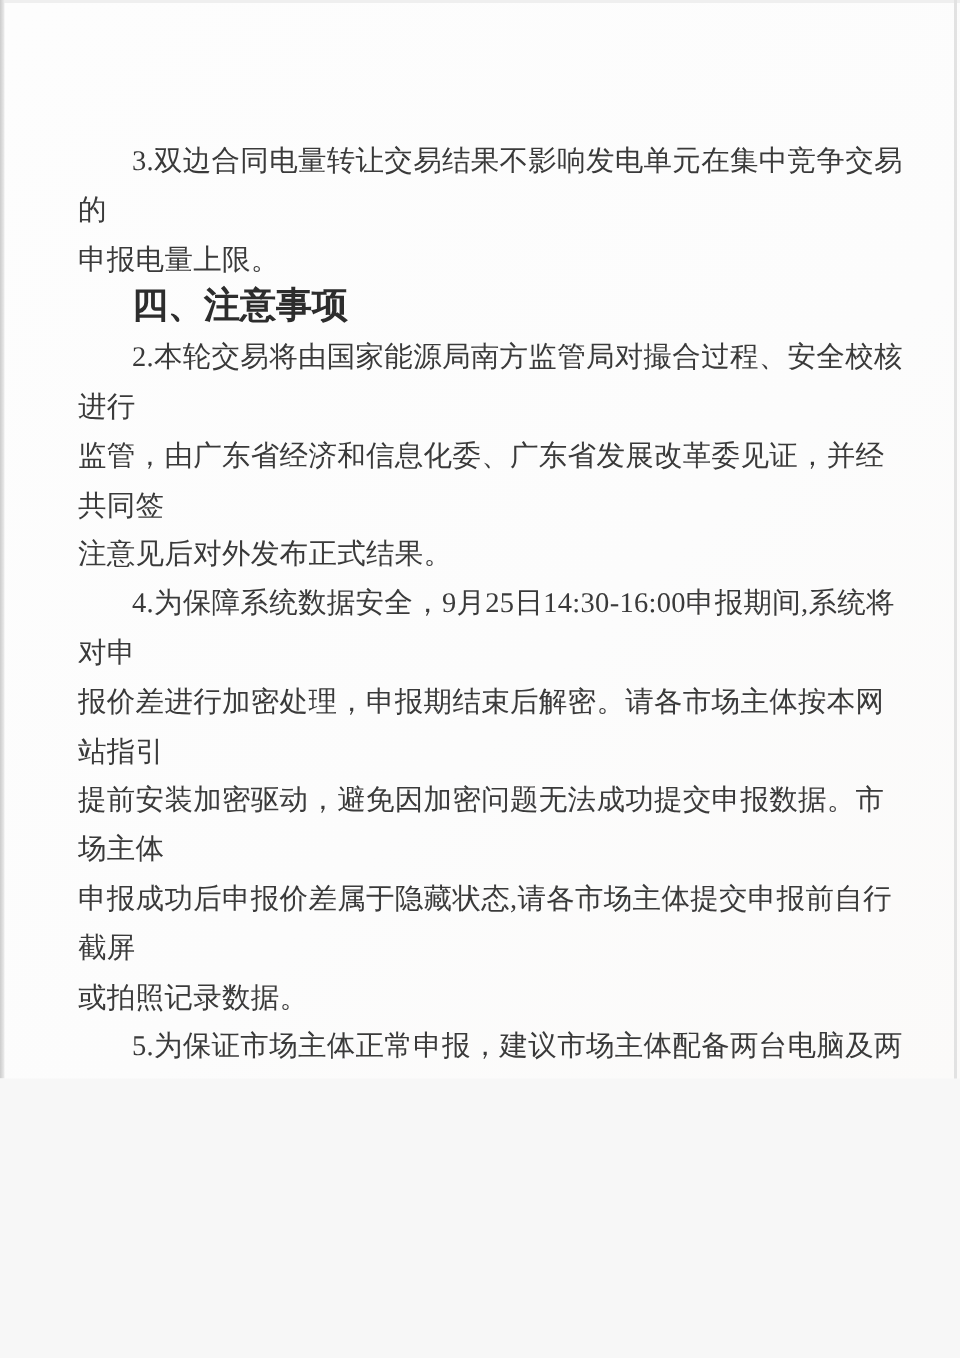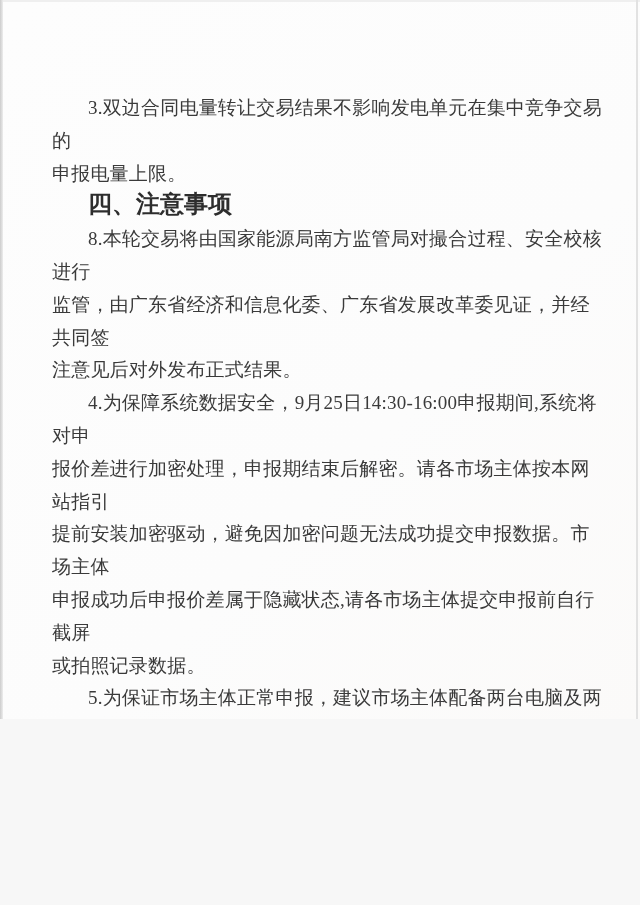--- a/index.html
+++ b/index.html
@@ -86,21 +86,21 @@
   <div class="edge-top"></div>
   <div class="edge-left"></div>
   <div class="edge-right"></div>
   <div class="speck s1"></div>
   <div class="speck s2"></div>
 
   <div class="content">
     <p class="body">3.双边合同电量转让交易结果不影响发电单元在集中竞争交易的
 申报电量上限。</p>
     <h2 class="heading">四、注意事项</h2>
-    <p class="body">8.本轮交易将由国家能源局南方监管局对撮合过程、安全校核进行
+    <p class="body">2.本轮交易将由国家能源局南方监管局对撮合过程、安全校核进行
 监管，由广东省经济和信息化委、广东省发展改革委见证，并经共同签
 注意见后对外发布正式结果。</p>
     <p class="body">4.为保障系统数据安全，9月25日14:30-16:00申报期间,系统将对申
 报价差进行加密处理，申报期结束后解密。请各市场主体按本网站指引
 提前安装加密驱动，避免因加密问题无法成功提交申报数据。市场主体
 申报成功后申报价差属于隐藏状态,请各市场主体提交申报前自行截屏
 或拍照记录数据。</p>
     <p class="body">5.为保证市场主体正常申报，建议市场主体配备两台电脑及两个不
 同的通信通道，确保使用IE8及以上浏览器进行操作，请提前准备好登
 陆交易系统用的Ukey，并在交易前做好Ukey登陆测试，若登陆有问题

